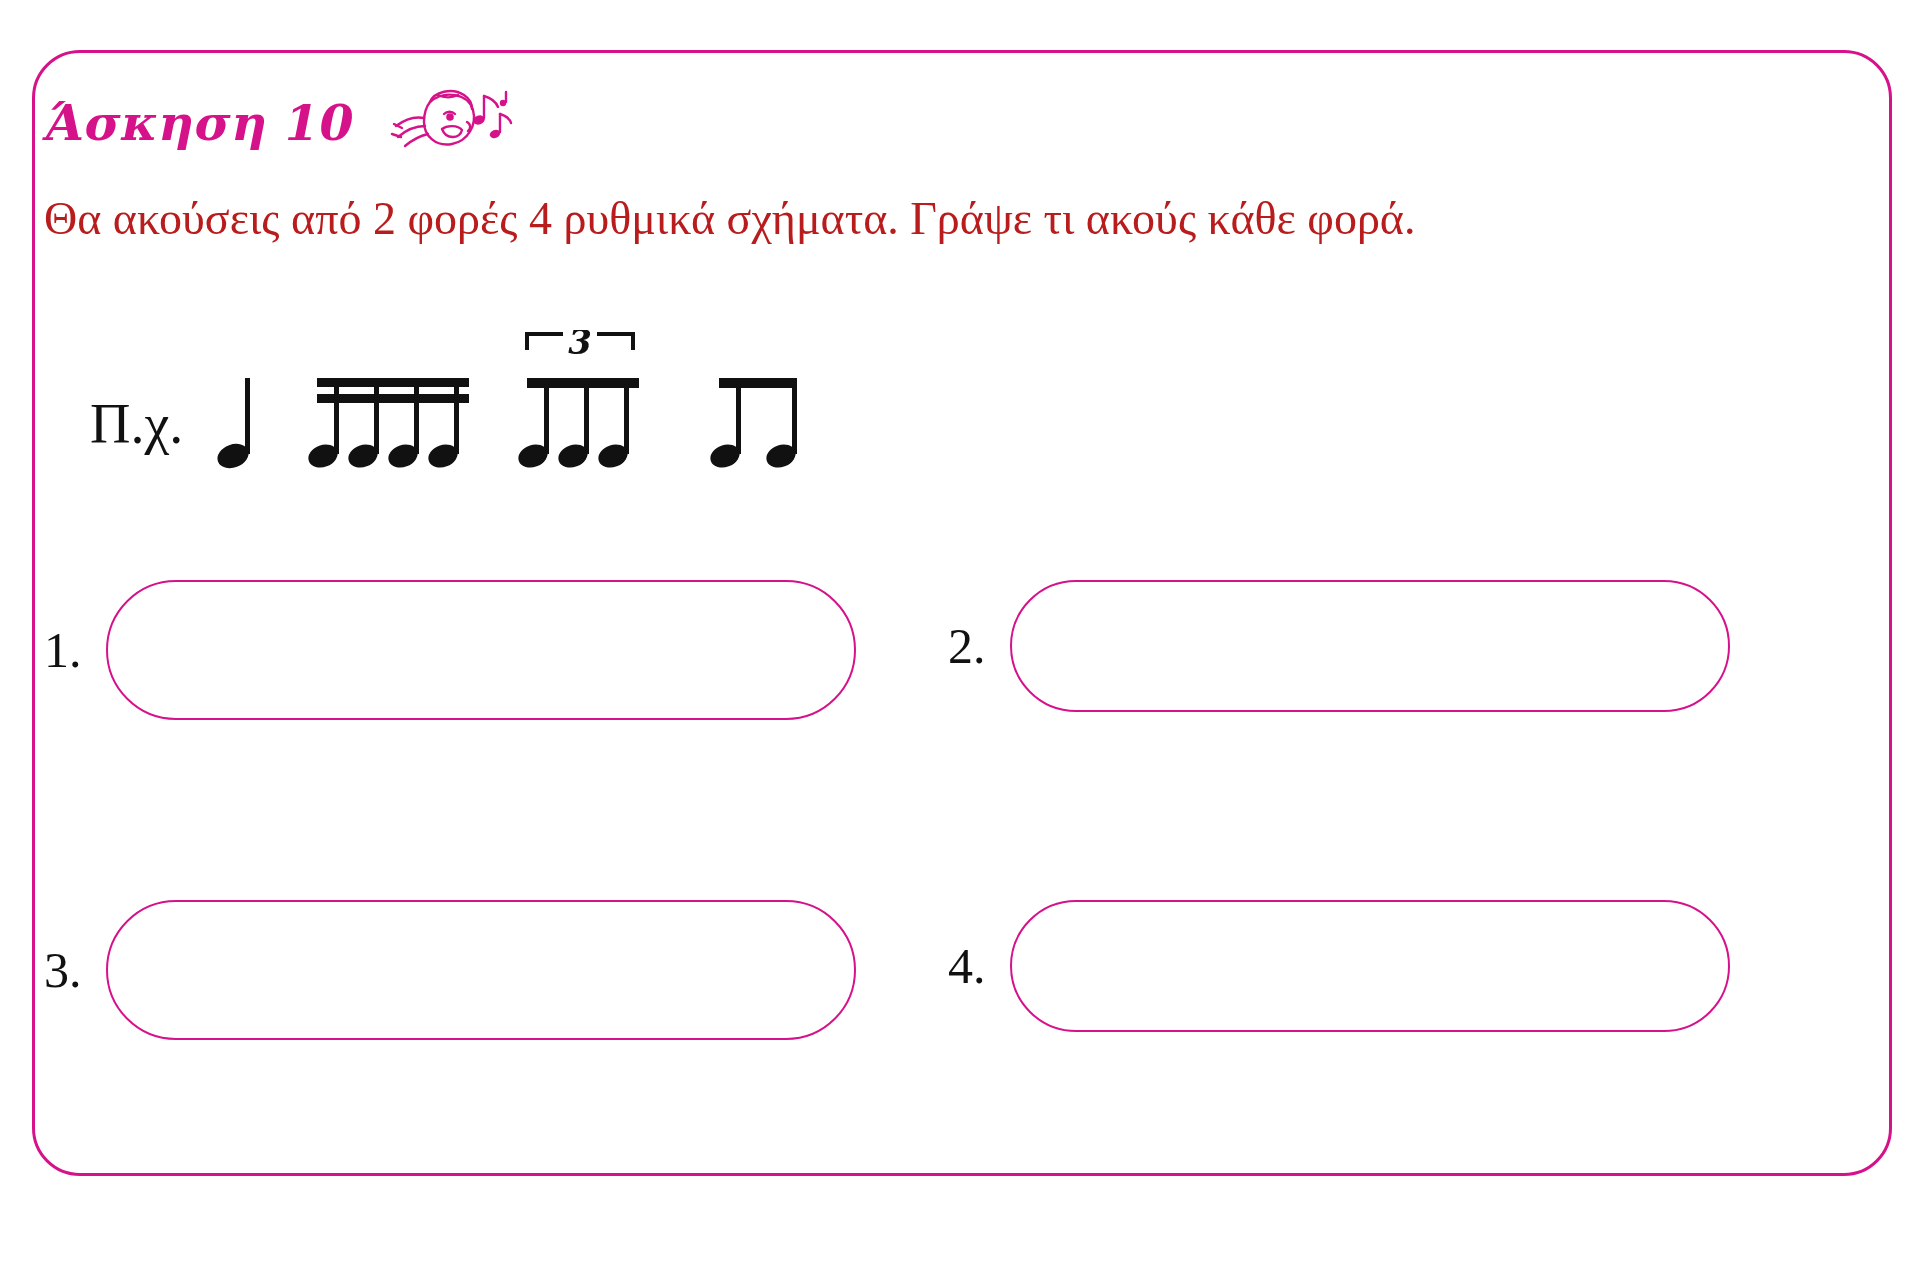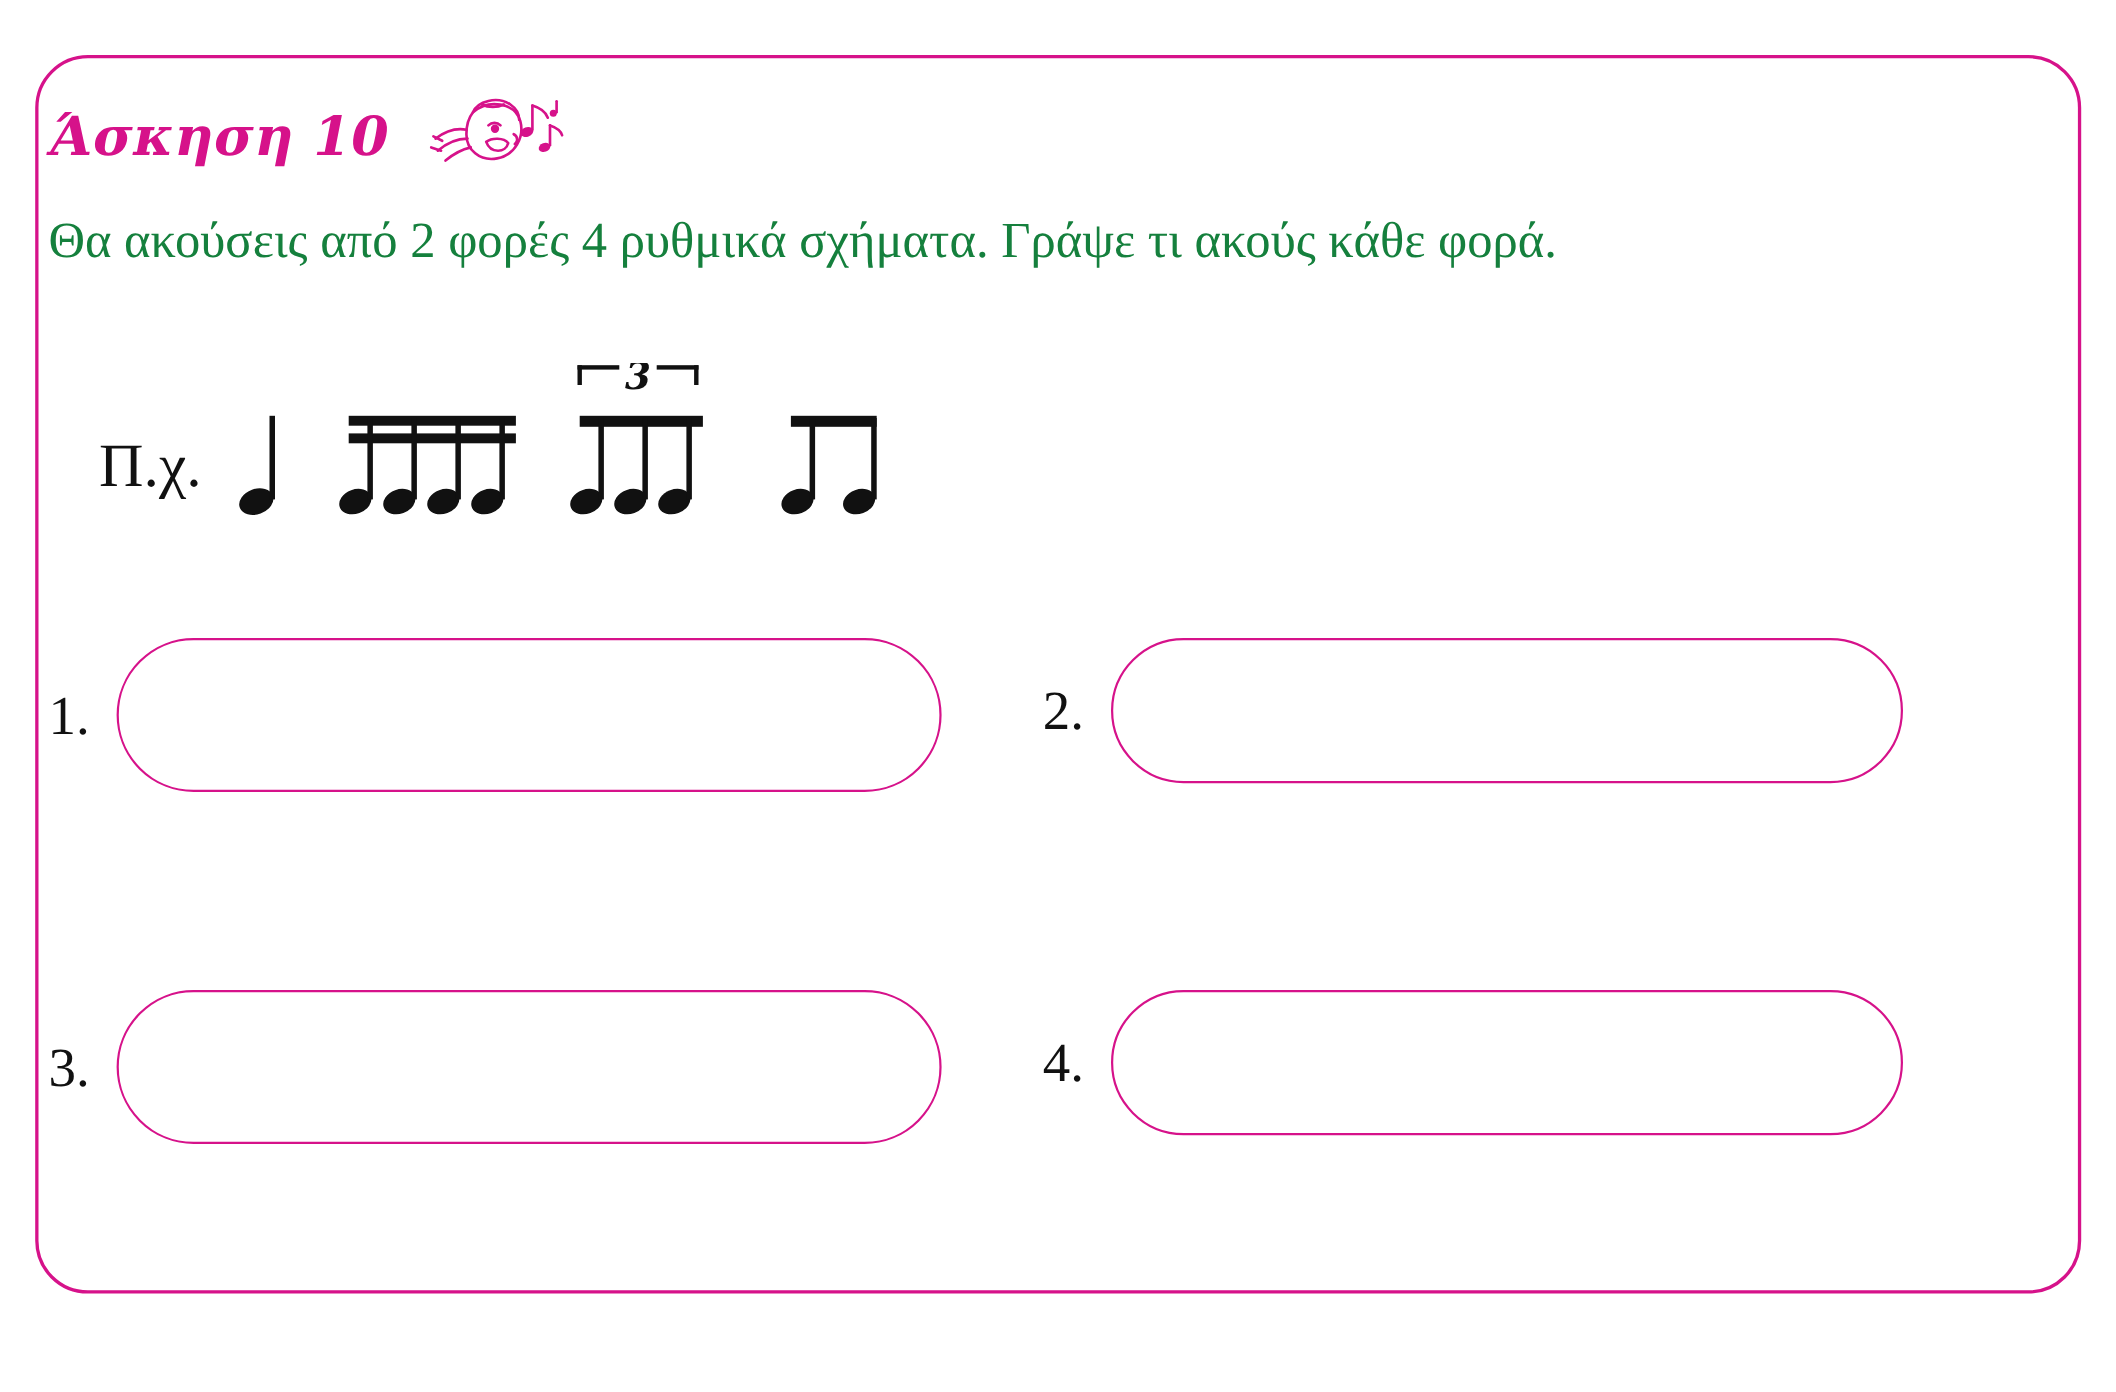--- a/index.html
+++ b/index.html
@@ -57,21 +57,21 @@
 
   
   .instructions {
     position: absolute;
     left: 44px;
     top: 182px;
     width: 1810px;
     font-family: "Liberation Serif", serif;
     font-size: 46px;
     line-height: 1.63;
-    color: #15803d;
+    color: #b91c1c;
   }
 
   
   .example-row {
     position: absolute;
     left: 90px;
     top: 330px;
     display: flex;
     align-items: flex-end;
     gap: 0;

